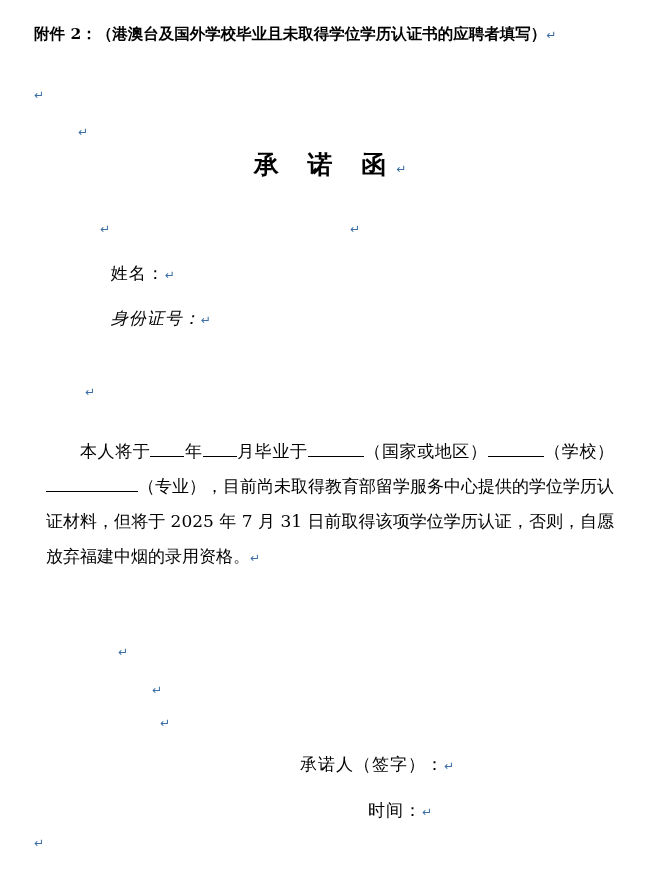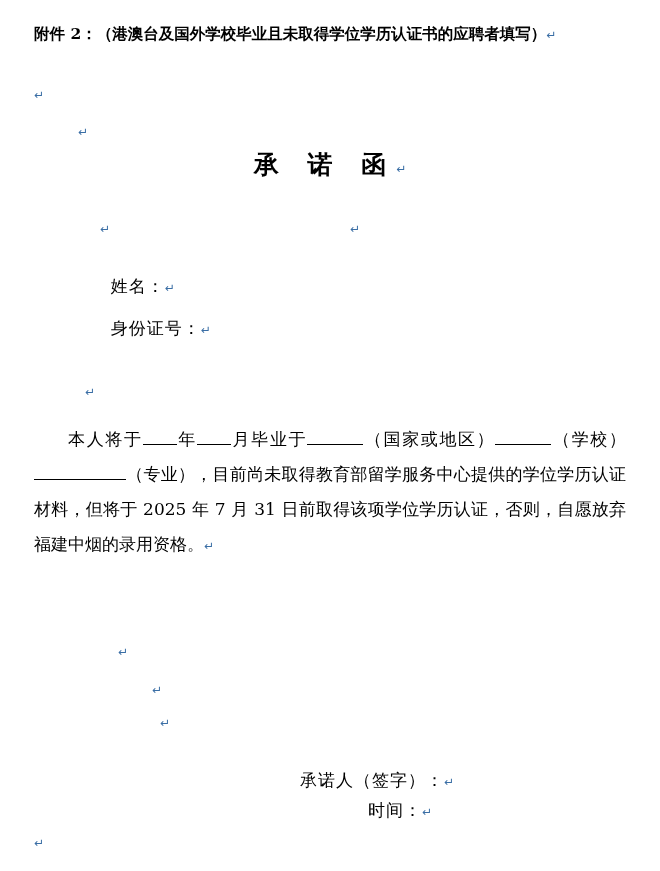--- a/index.html
+++ b/index.html
@@ -58,36 +58,36 @@
     font-size: 25px;
     font-weight: bold;
     letter-spacing: 10px;
   }
   .field {
     position: absolute;
     left: 85px;
     font-size: 17px;
     letter-spacing: 1px;
   }
-  .f1 { top: 255px; }
-  .f2 { top: 297px; }
+  .f1 { top: 242px; }
+  .f2 { top: 287px; font-style: italic; }
   .f3 { top: 339px; }
 
   .body-block {
     position: absolute;
     left: 34px;
     top: 422px;
     width: 592px;
     font-size: 17px;
     line-height: 35px;
     text-align: justify;
     text-justify: inter-ideograph;
   }
   .body-block p {
-    margin: 0;
+    margin: 12px;
   }
   .indent {
     text-indent: 34px;
   }
   .ul {
     display: inline-block;
     border-bottom: 1px solid #000;
     vertical-align: baseline;
   }
   .u-short { width: 34px; }
@@ -96,21 +96,21 @@
   .sign-block {
     position: absolute;
     left: 0;
     top: 753px;
     width: 660px;
     font-size: 17px;
   }
   .sign-1 {
     position: absolute;
     left: 300px;
-    top: 16px;
+    top: 0;
     letter-spacing: 1px;
   }
   .sign-2 {
     position: absolute;
     left: 368px;
     top: 46px;
     letter-spacing: 1px;
     text-align: right;
   }
 </style>

